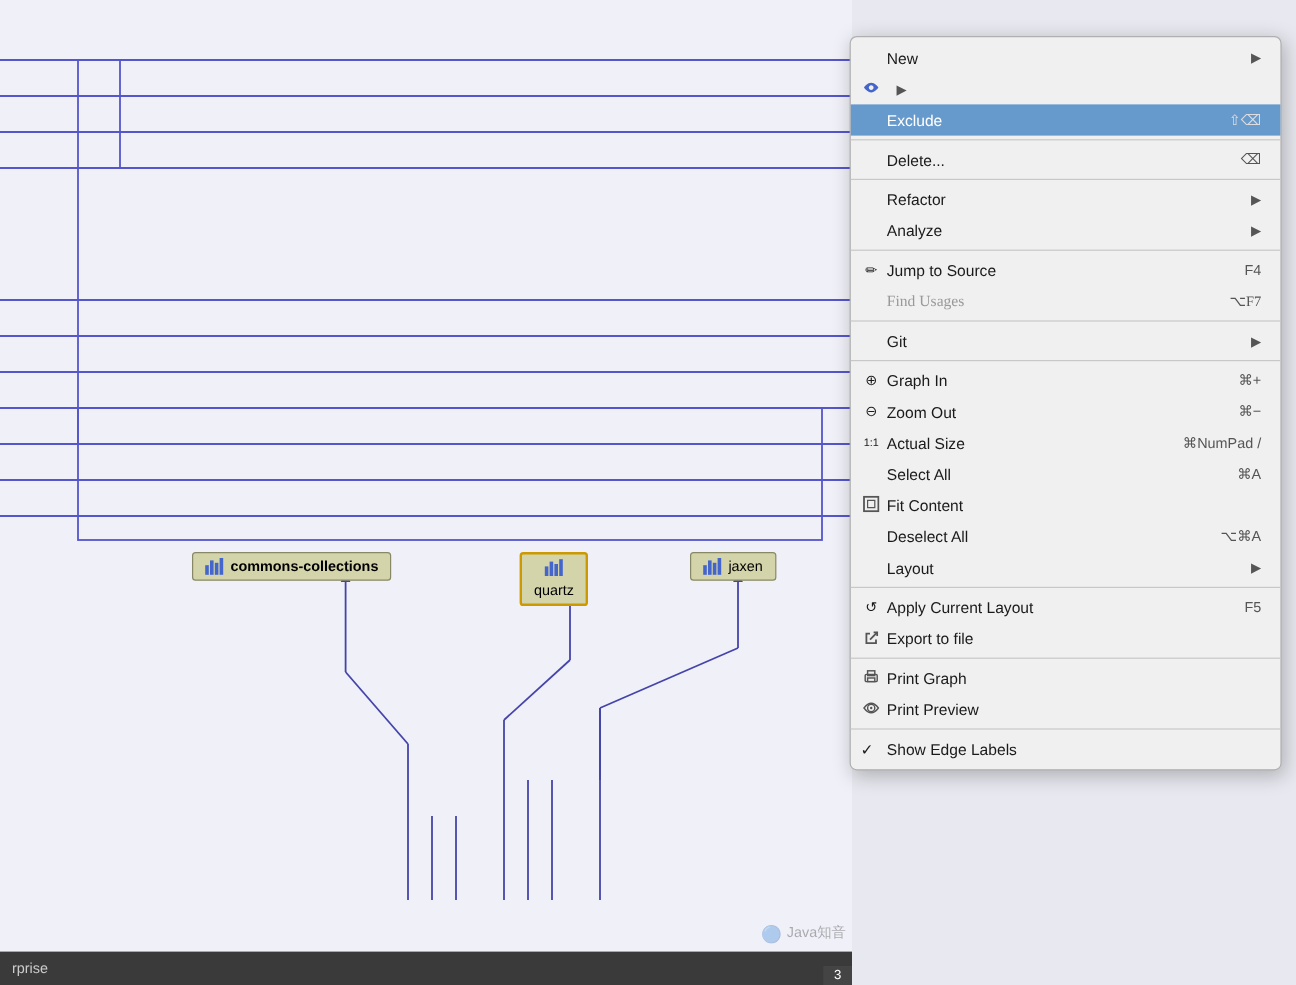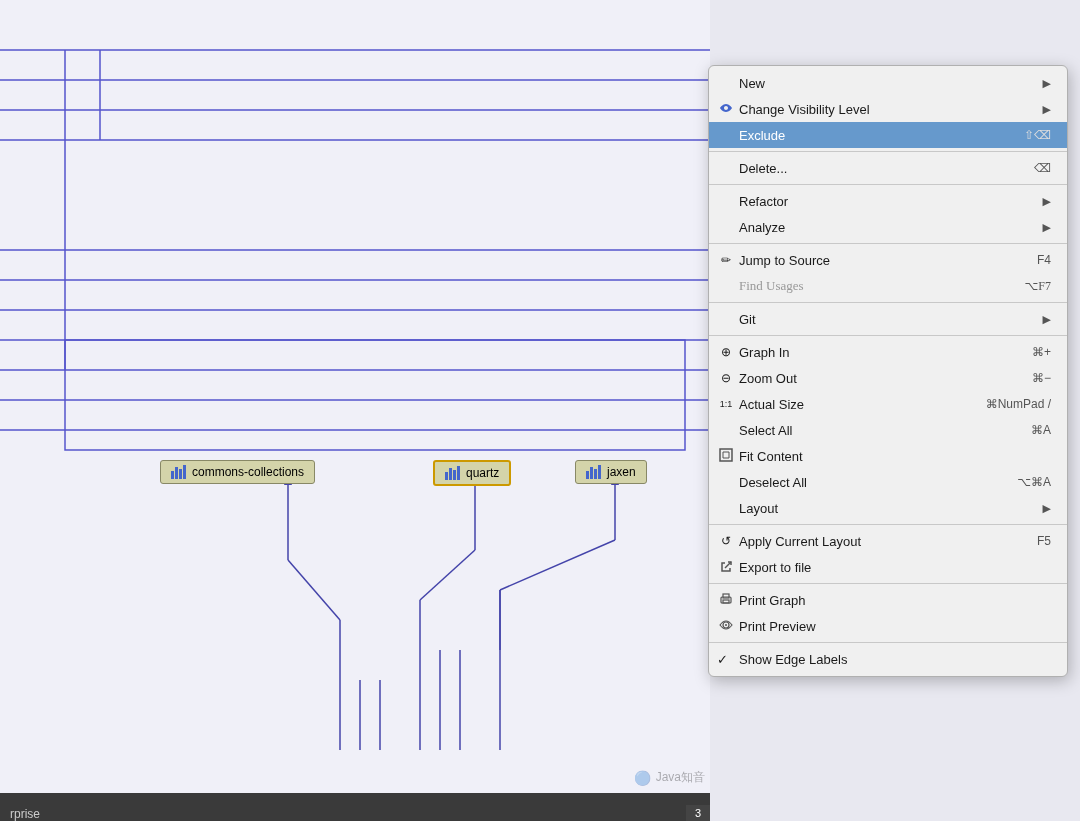--- a/index.html
+++ b/index.html
@@ -63,21 +63,21 @@
     }
 
     
     .status-bar {
       position: absolute;
       bottom: 0; left: 0;
       width: 710px;
       height: 28px;
       background: #3a3a3a;
       display: flex;
-      align-items: flex-end;
+      align-items: center;
       padding: 0 10px;
       color: #ccc;
       font-size: 12px;
     }
 
     
     .watermark {
       position: absolute;
       bottom: 35px;
       right: 5px;
@@ -93,21 +93,20 @@
       position: absolute;
       top: 30px;
       left: 708px;
       width: 360px;
       background: #f0f0f0;
       border: 1px solid #b0b0b0;
       border-radius: 6px;
       box-shadow: 2px 4px 16px rgba(0,0,0,0.25);
       padding: 4px 0;
       z-index: 100;
-      margin-top: 35px;
     }
 
     .menu-item {
       display: flex;
       align-items: center;
       padding: 5px 16px 5px 30px;
       cursor: pointer;
       position: relative;
       color: #1a1a1a;
       min-height: 26px;
@@ -208,31 +207,31 @@
 
     <line x1="340" y1="680" x2="340" y2="750" stroke="#4444aa" stroke-width="1.5"></line>
     <line x1="360" y1="680" x2="360" y2="750" stroke="#4444aa" stroke-width="1.5"></line>
     <line x1="380" y1="680" x2="380" y2="750" stroke="#4444aa" stroke-width="1.5"></line>
     <line x1="420" y1="650" x2="420" y2="750" stroke="#4444aa" stroke-width="1.5"></line>
     <line x1="440" y1="650" x2="440" y2="750" stroke="#4444aa" stroke-width="1.5"></line>
     <line x1="500" y1="590" x2="500" y2="750" stroke="#4444aa" stroke-width="1.5"></line>
     <line x1="460" y1="650" x2="460" y2="750" stroke="#4444aa" stroke-width="1.5"></line>
   </svg>
 
-  <div class="node" style="left:160px; top:460px;">
+  <div class="node" style="left:160px; top:460px;font-weight:bold;">
     <span class="node-icon">
       <span style="height:8px;"></span>
       <span style="height:12px;"></span>
       <span style="height:10px;"></span>
       <span style="height:14px;"></span>
     </span>
     <span>commons-collections</span>
   </div>
 
-  <div class="node selected" style="left:433px; top:460px;">
+  <div class="node selected" style="left:433px; top:460px;flex-direction:column;">
     <span class="node-icon">
       <span style="height:8px;"></span>
       <span style="height:12px;"></span>
       <span style="height:10px;"></span>
       <span style="height:14px;"></span>
     </span>
     <span>quartz</span>
   </div>
 
   <div class="node" style="left:575px; top:460px;">
@@ -259,21 +258,20 @@
 
 <div class="context-menu" id="context-menu">
 <div class="menu-item">
       <span class="item-label">New</span>
       <span class="item-arrow">▶</span>
     </div>
     <div class="menu-item">
       <span class="item-icon"><svg width="14" height="12" viewBox="0 0 14 12">
           <path d="M7 2C4 2 1.5 5 1 6c0.5 1 3 4 6 4s5.5-3 6-4c-0.5-1-3-4-6-4zm0 6c-1.1 0-2-0.9-2-2s0.9-2 2-2 2 0.9 2 2-0.9 2-2 2z" fill="#4466cc"></path>
         </svg></span>
-      <span class="item-label">Change Visibility Level</span>
       <span class="item-arrow">▶</span>
     </div>
     <div class="menu-item highlighted">
       <span class="item-label">Exclude</span>
       <span class="item-shortcut">⇧⌫</span>
     </div>
     <div class="menu-separator"></div>
     <div class="menu-item">
       <span class="item-label">Delete...</span>
       <span class="item-shortcut">⌫</span>

